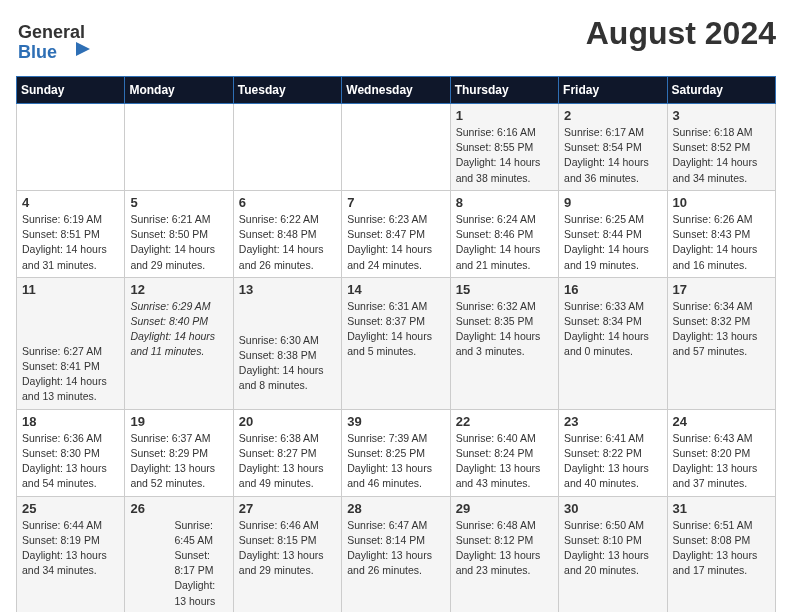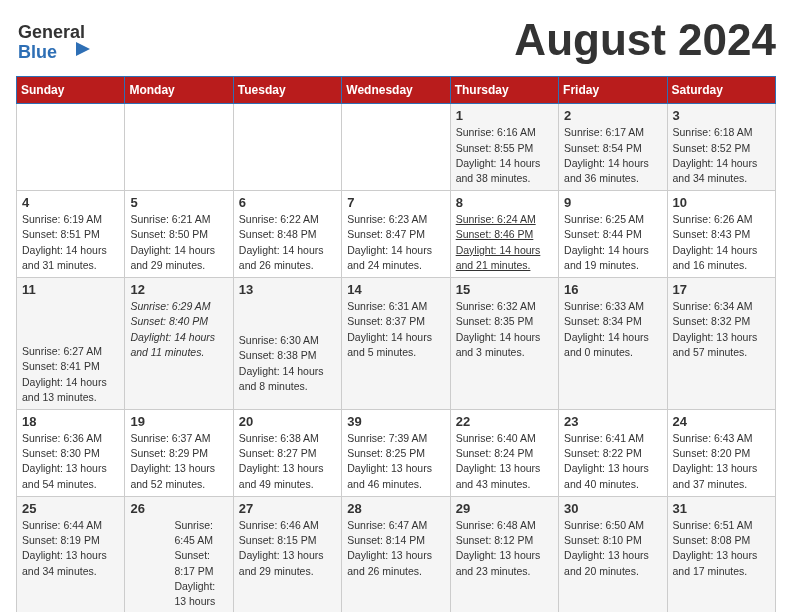--- a/index.html
+++ b/index.html
@@ -18,37 +18,37 @@
     }
     .logo {
       display: flex;
       flex-direction: column;
       align-items: flex-start;
     }
     .title-block {
       text-align: right;
     }
     .title-block h1 {
-      font-size: 44px;
+      font-size: 32px;
       font-weight: bold;
       color: #333;
       line-height: 1.1;
     }
     .title-block h2 {
       font-size: 16px;
       font-weight: normal;
       color: #555;
     }
     table {
       width: 100%;
       border-collapse: collapse;
       font-size: 11px;
     }
     thead tr th {
-      background-color: #b91c1c;
+      background-color: #0f172a;
       color: #fff;
       padding: 6px 4px;
       text-align: left;
       font-weight: bold;
       font-size: 12px;
       border: 1px solid #2e6fb5;
     }
     tbody tr td {
       border: 1px solid #ccc;
       padding: 4px 5px;
@@ -168,21 +168,21 @@
         </td>
         <td>
           <span class="day-num">7</span>
           <div class="day-info" style="white-space: pre-line;">Sunrise: 6:23 AM
 Sunset: 8:47 PM
 Daylight: 14 hours
 and 24 minutes.</div>
         </td>
         <td>
           <span class="day-num">8</span>
-          <div class="day-info" style="white-space: pre-line; text-decoration: underline;">Sunrise: 6:24 AM
+          <div class="day-info" style="white-space: pre-line;">Sunrise: 6:24 AM
 Sunset: 8:46 PM
 Daylight: 14 hours
 and 21 minutes.</div>
         </td>
         <td>
           <span class="day-num">9</span>
           <div class="day-info" style="white-space: pre-line;">Sunrise: 6:25 AM
 Sunset: 8:44 PM
 Daylight: 14 hours
 and 19 minutes.</div>

